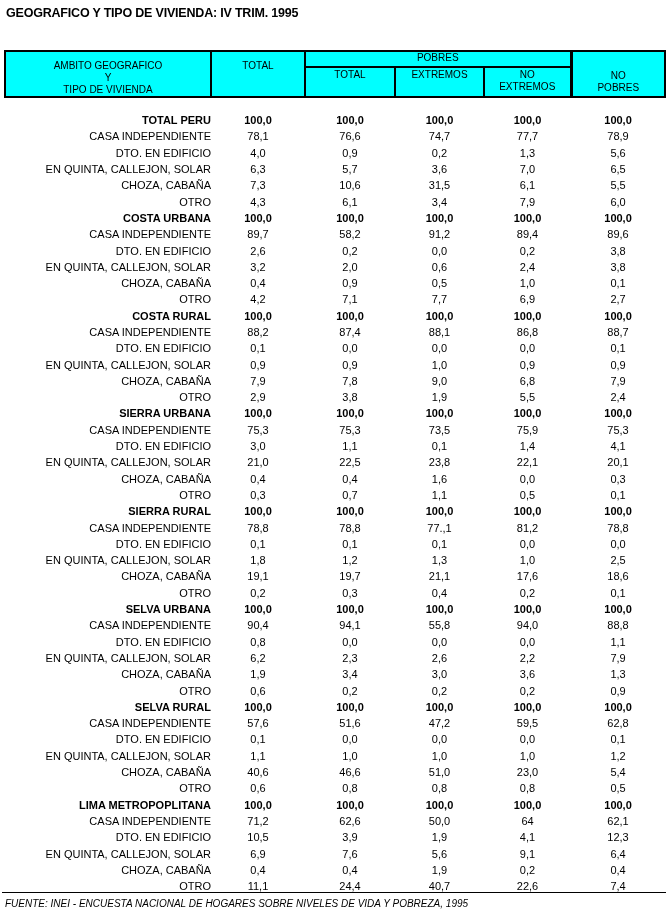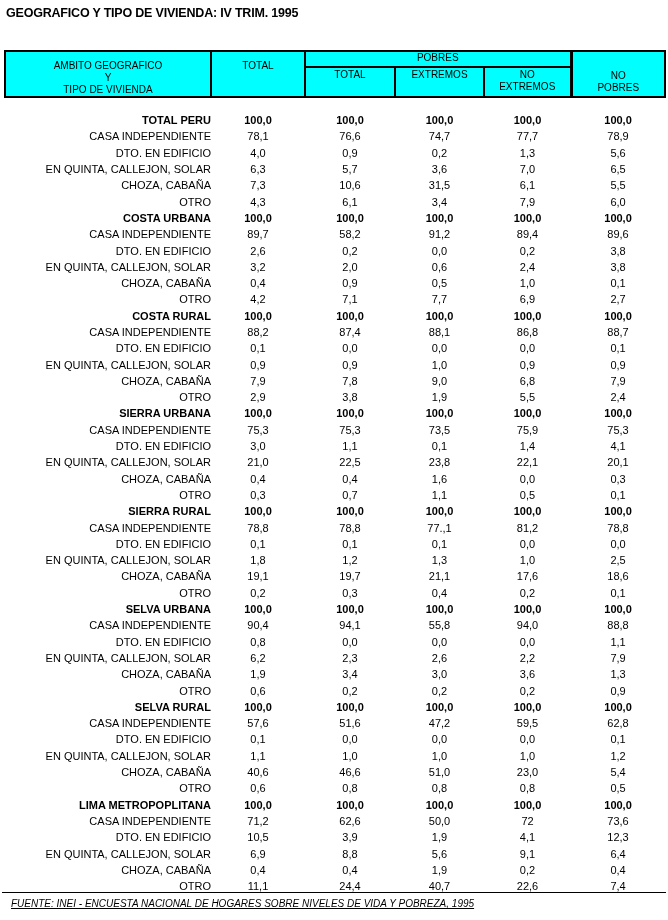--- a/index.html
+++ b/index.html
@@ -31,22 +31,22 @@
   }
   .spacer-row td { height:14px; }
   .label-cell { text-align:right; padding-left:4px; }
   .value-cell { text-align:center; }
   tr.section-row td { font-weight:bold; }
   .footer-rule {
     position:absolute; left:2px; top:892px; width:664px;
     border-top:1px solid #000000;
   }
   .footer {
-    position:absolute; left:11px; top:898px;
-    font-size:10px; font-style:italic; white-space:nowrap;text-decoration:underline;
+    position:absolute; left:5px; top:898px;
+    font-size:10px; font-style:italic; white-space:nowrap;
   }
 </style>
 </head>
 <body>
 
 <div class="title">
   <div>GEOGRAFICO Y TIPO DE VIVIENDA: IV TRIM. 1995</div>
 </div>
 
 <table class="stats-table">
@@ -427,35 +427,35 @@
         <td class="value-cell">100,0</td>
         <td class="value-cell">100,0</td>
         <td class="value-cell">100,0</td>
         <td class="value-cell">100,0</td>
       </tr>
       <tr>
         <td class="label-cell">CASA INDEPENDIENTE</td>
         <td class="value-cell">71,2</td>
         <td class="value-cell">62,6</td>
         <td class="value-cell">50,0</td>
-        <td class="value-cell">72</td>
-        <td class="value-cell">73,6</td>
+        <td class="value-cell">64</td>
+        <td class="value-cell">62,1</td>
       </tr>
       <tr>
         <td class="label-cell">DTO. EN EDIFICIO</td>
         <td class="value-cell">10,5</td>
         <td class="value-cell">3,9</td>
         <td class="value-cell">1,9</td>
         <td class="value-cell">4,1</td>
         <td class="value-cell">12,3</td>
       </tr>
       <tr>
         <td class="label-cell">EN QUINTA, CALLEJON, SOLAR</td>
         <td class="value-cell">6,9</td>
-        <td class="value-cell">8,8</td>
+        <td class="value-cell">7,6</td>
         <td class="value-cell">5,6</td>
         <td class="value-cell">9,1</td>
         <td class="value-cell">6,4</td>
       </tr>
       <tr>
         <td class="label-cell">CHOZA, CABAÑA</td>
         <td class="value-cell">0,4</td>
         <td class="value-cell">0,4</td>
         <td class="value-cell">1,9</td>
         <td class="value-cell">0,2</td>

